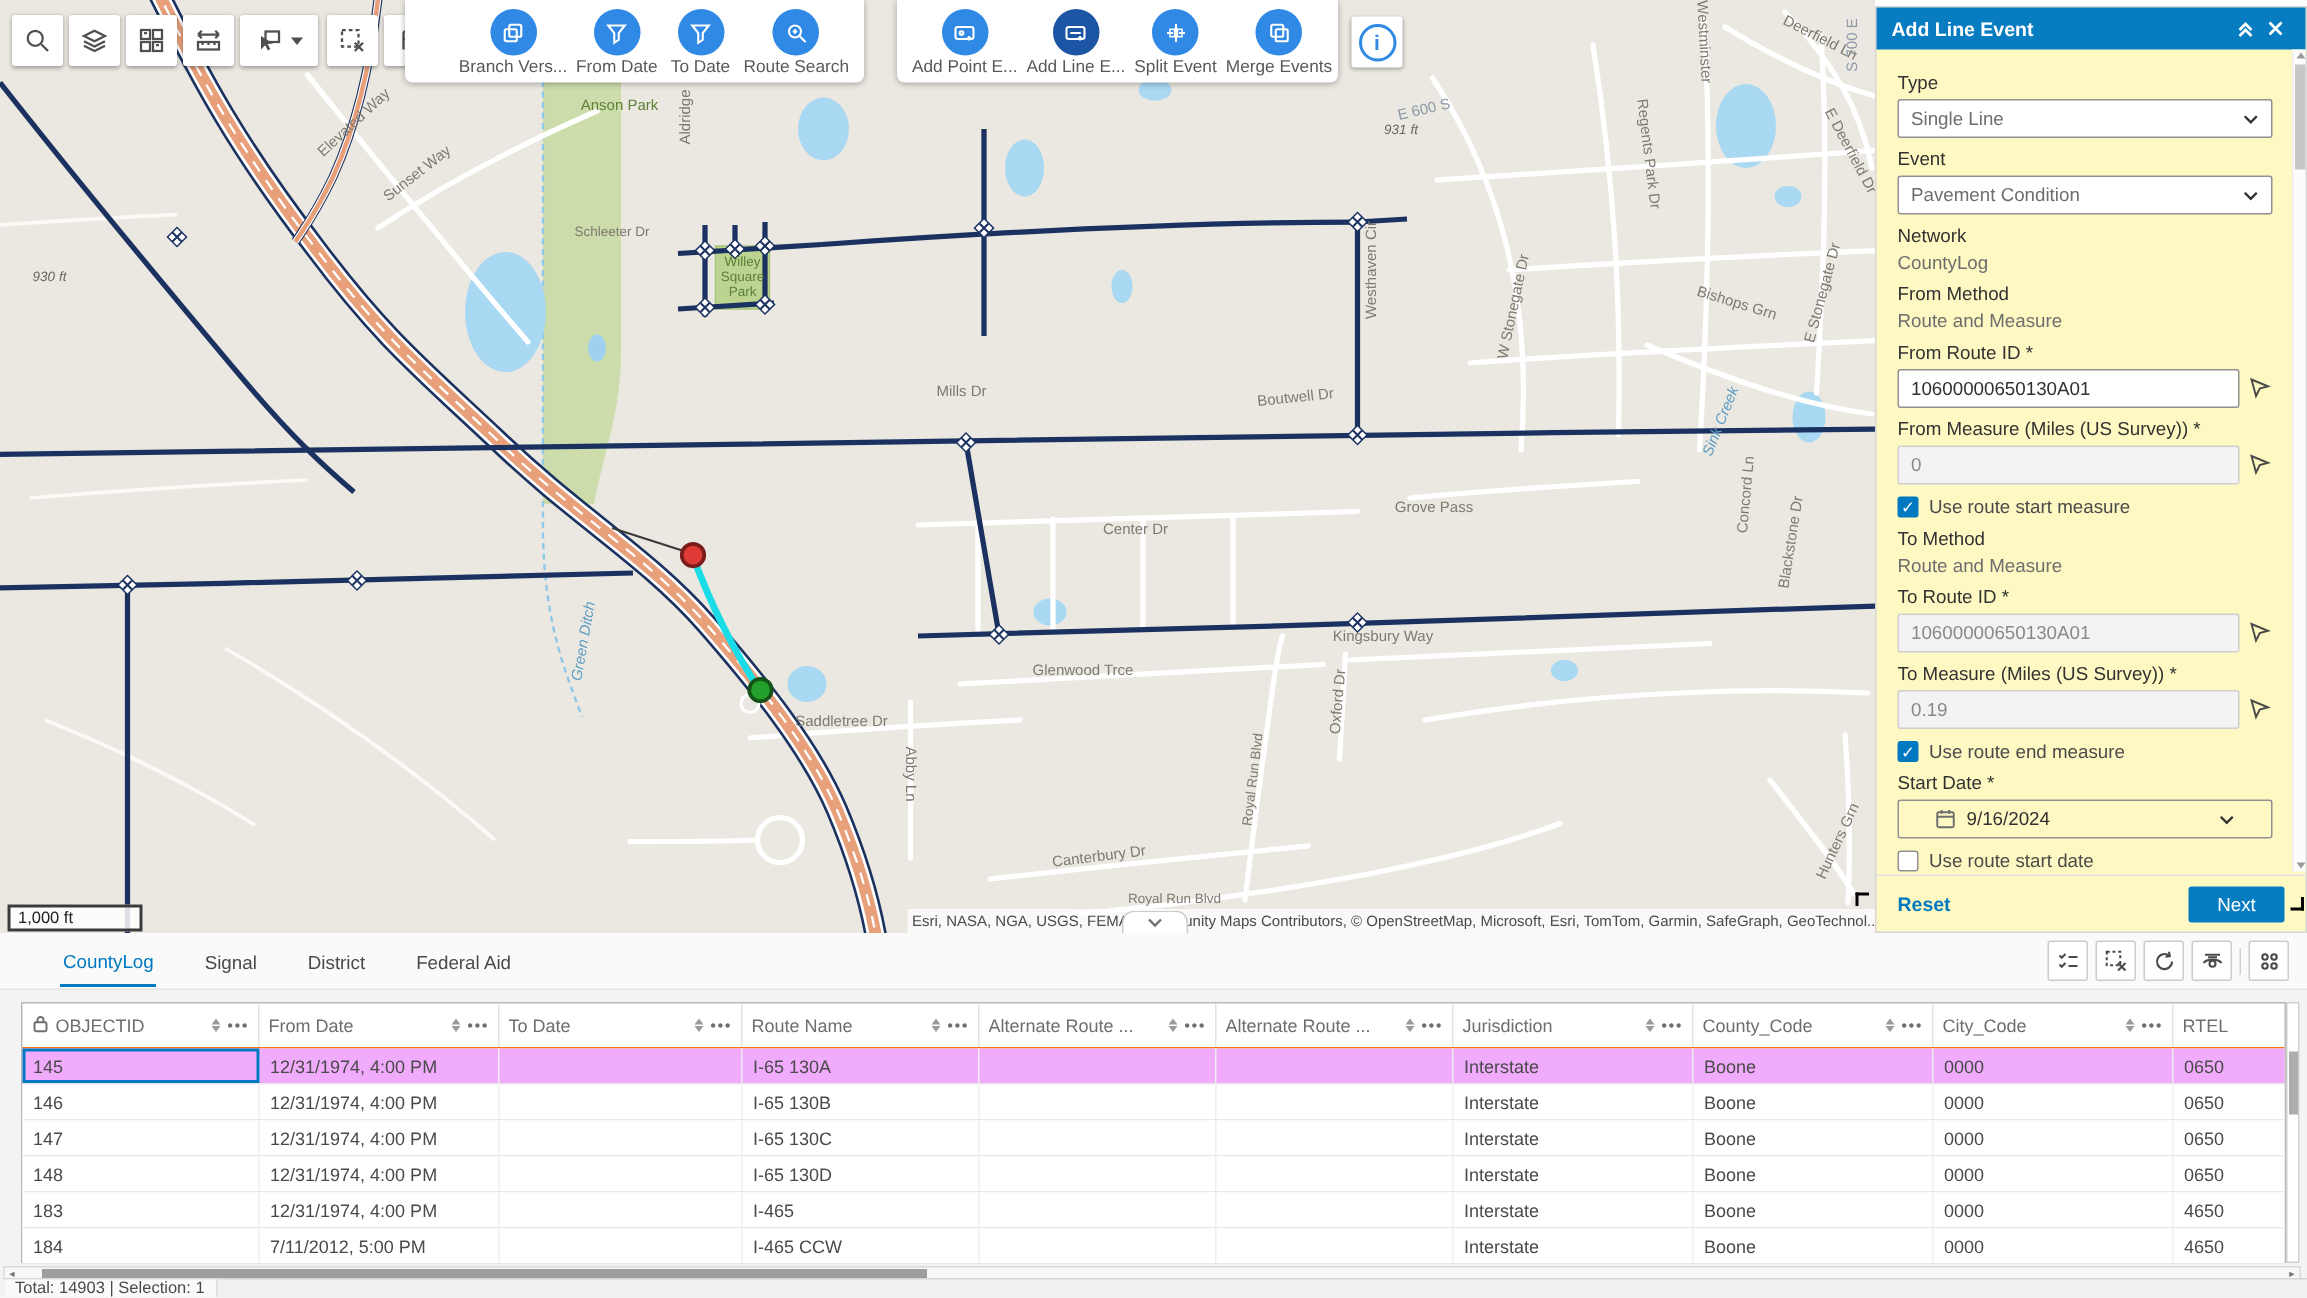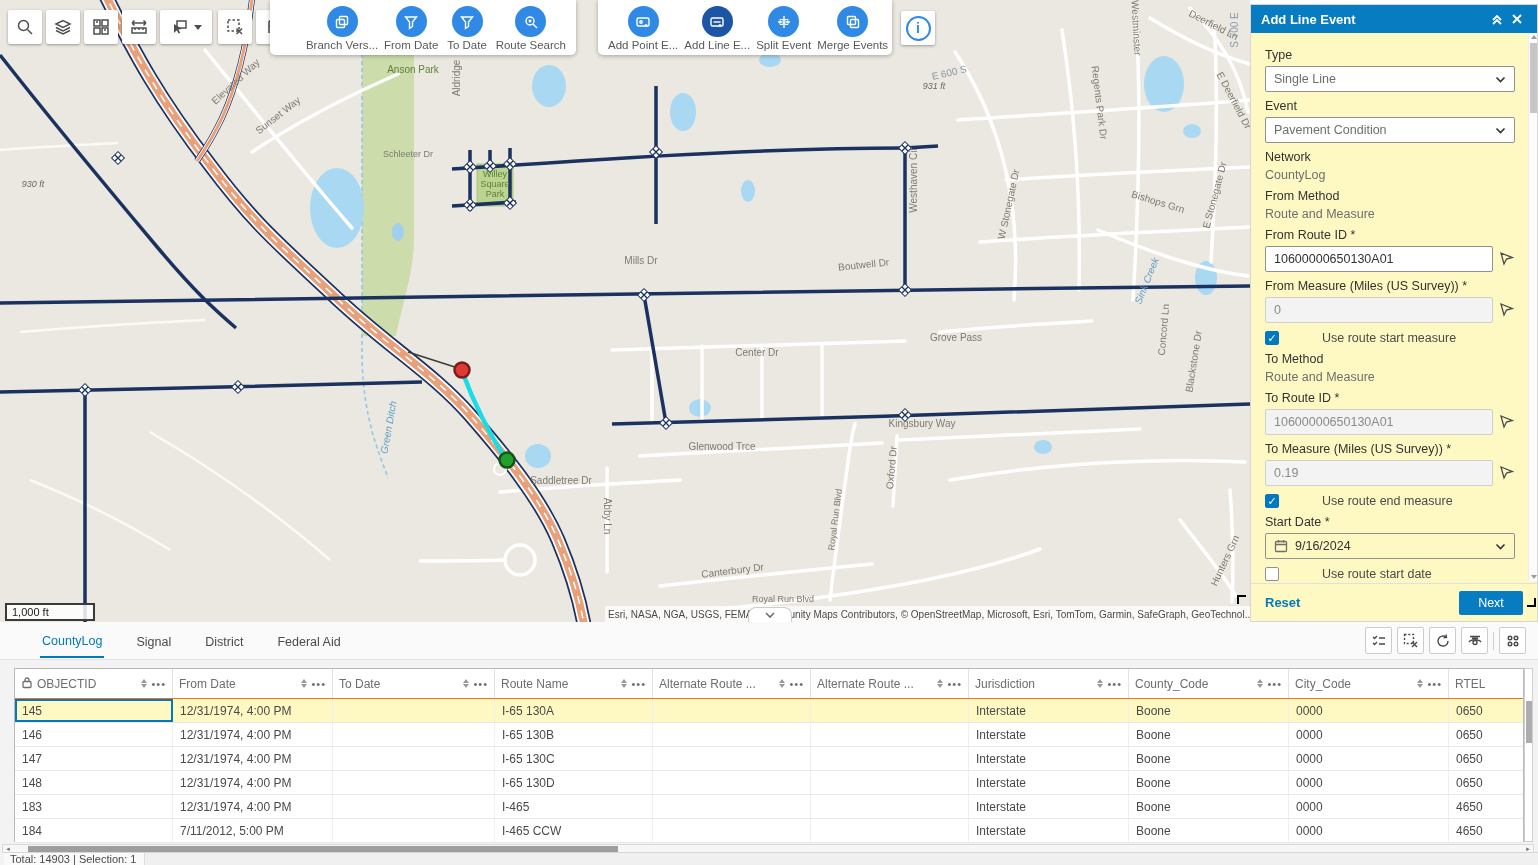--- a/index.html
+++ b/index.html
@@ -60,23 +60,23 @@
   .input-row { display:flex; align-items:center; gap:6px; }
   .input-row input { flex:1; height:26px; border:1px solid #919191; border-radius:2px; padding:0 8px;
     font-size:12.5px; color:#323232; font-family:"Liberation Sans",sans-serif; background:#fff; outline:none;}
   .input-row input:disabled { background:#f3f3f3; border-color:#cfcfcf; color:#8a8a8a; }
   .pick-icon { width:16px; height:16px; flex:0 0 auto; cursor:pointer; }
   .pick-icon svg { stroke:#4a4a4a; fill:none; stroke-width:1.3; }
   .chk-row { display:flex; align-items:center; gap:7px; margin:8px 0 4px; cursor:pointer;}
   .chk { width:14px; height:14px; border:1px solid #919191; border-radius:2px; background:#fff; display:flex;
     align-items:center; justify-content:center; font-size:11px; color:#fff; }
   .chk.checked { background:#0079c1; border-color:#0079c1; }
-  .chk-label { font-size:12.5px; color:#4a4a4a;margin-left:36px; }
+  .chk-label { font-size:12.5px; color:#4a4a4a; }
   .datebox { height:26px; border:1px solid #919191; border-radius:2px; display:flex; align-items:center;
-    padding:0 8px; gap:7px; font-size:12.5px; color:#323232; cursor:pointer;}
+    padding:0 24px; gap:7px; font-size:12.5px; color:#323232; cursor:pointer;}
   .datebox .val { flex:1; }
   .datebox svg.cal { stroke:#6e6e6e; fill:none; stroke-width:1.3; }
   .panel-scroll { position:absolute; right:0; top:28px; bottom:40px; width:9px; background:#fcfcfc; border-left:1px solid #ededed;}
   .panel-scroll .thumb { position:absolute; top:10px; left:1px; width:7px; height:70px; background:#c6c6c6; }
   .tri-up { position:absolute; top:2px; left:1.5px; width:0;height:0;border-left:3px solid transparent;border-right:3px solid transparent;border-bottom:4px solid #9a9a9a;}
   .tri-dn { position:absolute; bottom:2px; left:1.5px; width:0;height:0;border-left:3px solid transparent;border-right:3px solid transparent;border-top:4px solid #9a9a9a;}
   .panel-footer { flex:0 0 38px; border-top:1px solid #e0e0e0; display:flex; align-items:center; padding:0 14px; }
   .reset-link { color:#0079c1; font-size:13px; font-weight:bold; cursor:pointer; flex:1; }
   .next-btn { width:64px; height:24px; background:#077cc1; color:#fff; border:none; border-radius:2px;
     font-size:12.5px; font-family:"Liberation Sans",sans-serif; cursor:pointer; }
@@ -99,21 +99,21 @@
   .thead { display:flex; height:30px; border-bottom:1px solid #f97316; }
   .hcell { display:flex; align-items:center; padding:0 6px; font-size:12px; color:#6e6e6e; border-right:1px solid #e3e3e3;
     gap:4px; overflow:hidden; white-space:nowrap; }
   .hcell .hname { flex:1; overflow:hidden; text-overflow:ellipsis; }
   .sortgl { display:flex; flex-direction:column; gap:1px; cursor:pointer;}
   .sortgl i { width:0; height:0; border-left:3.5px solid transparent; border-right:3.5px solid transparent; display:block;}
   .sortgl .u { border-bottom:4px solid #9a9a9a; } .sortgl .d { border-top:4px solid #9a9a9a; }
   .colmenu { color:#6e6e6e; font-size:11px; letter-spacing:1px; cursor:pointer; }
   .lockic svg { stroke:#6e6e6e; fill:none; stroke-width:1.3; }
   .trow { display:flex; height:24px; border-bottom:1px solid #e8e8e8; background:#fff; cursor:pointer;}
-  .trow.sel { background:#fef9c3; }
+  .trow.sel { background:#f0abfc; }
   .tcell { font-size:12px; color:#4a4a4a; padding:0 7px; display:flex; align-items:center; border-right:1px solid #efefef;
     overflow:hidden; white-space:nowrap; }
   .tcell.selcell { outline:2px solid #0079c1; outline-offset:-2px; }
   .c0{width:158px;} .c1{width:160px;} .c2{width:162px;} .c3{width:158px;} .c4{width:158px;}
   .c5{width:158px;} .c6{width:160px;} .c7{width:160px;} .c8{width:160px;} .c9{width:74px; border-right:none;}
   .vscroll { position:absolute; left:1524px; top:46px; width:9px; height:174px; background:#fff; border:1px solid #cfcfcf;}
   .vscroll .thumb { position:absolute; left:1px; top:32px; width:6px; height:42px; background:#adadad; }
   .hscroll { position:absolute; left:2px; top:222px; width:1532px; height:9px; background:#f7f7f7; border:1px solid #d9d9d9;
     display:flex; align-items:center;}
   .hscroll .thumb { position:absolute; left:25px; top:1px; width:590px; height:6px; background:#9e9e9e; }

